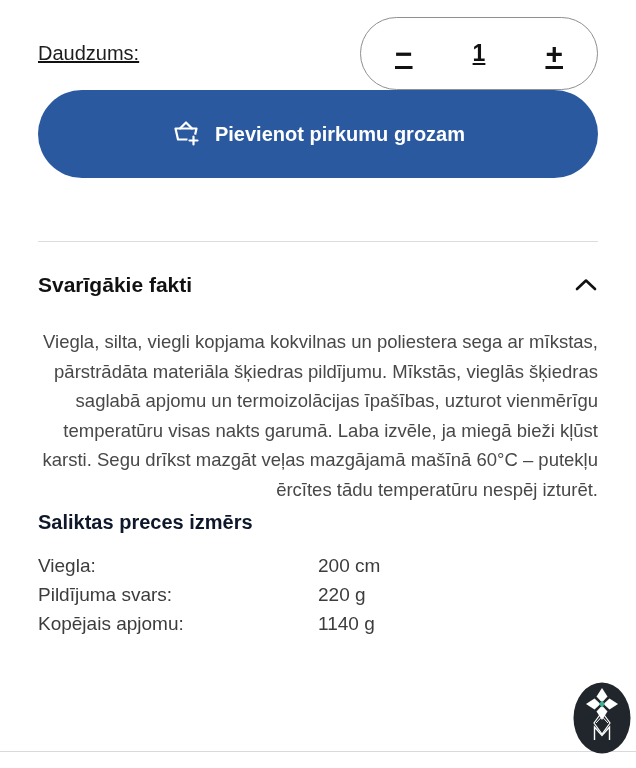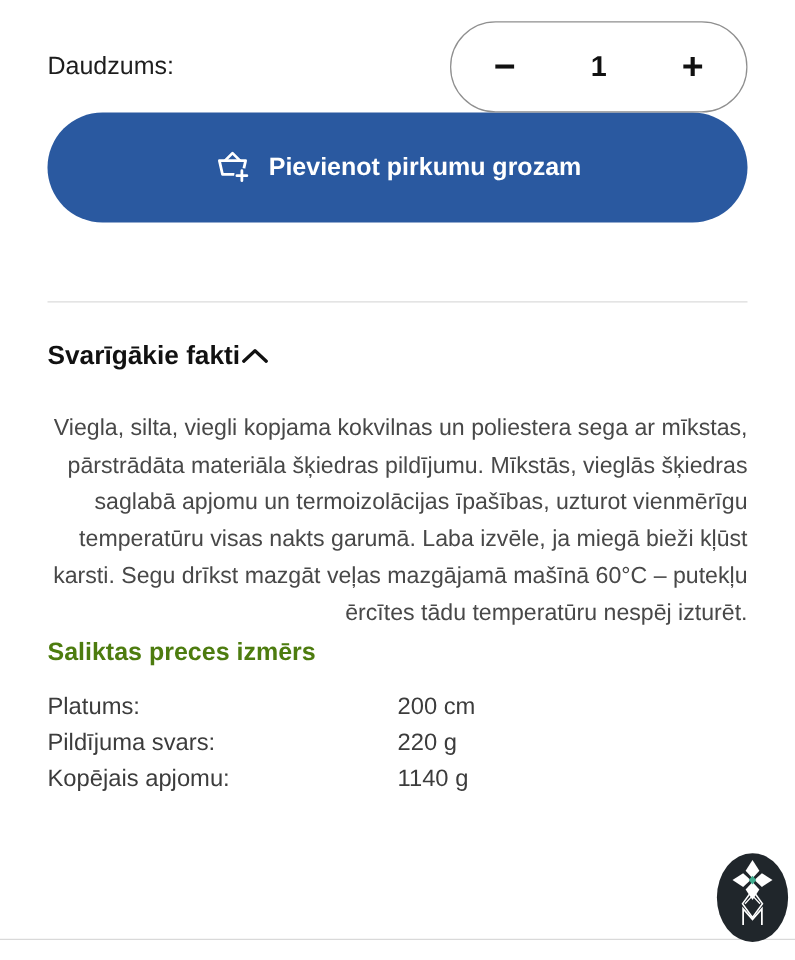--- a/index.html
+++ b/index.html
@@ -14,20 +14,21 @@
   }
   .content { padding: 0 38px; }
 
   
   .qty-row {
     margin-top: 17px;
     height: 73px;
     display: flex;
     align-items: center;
     justify-content: space-between;
+    text-decoration: underline;
   }
   .qty-label { font-size: 20px; color: #1d1d1d; }
   .stepper {
     width: 238px;
     height: 73px;
     border: 1px solid #8f8f8f;
     border-radius: 37px;
     background: #ffffff;
     display: flex;
     align-items: center;
@@ -70,41 +71,42 @@
     margin-top: 63px;
     height: 1px;
     background: #dcdcdc;
   }
 
   
   .facts-header {
     margin-top: 31px;
     display: flex;
     align-items: center;
+    justify-content: space-between;
     cursor: pointer;
   }
   .facts-title { font-size: 21px; font-weight: 700; color: #111; }
   .chevron { width: 24px; height: 20px; }
 
   
   .facts-body {
     margin-top: 30px;
     width: 560px;
     font-size: 18.5px;
     line-height: 29.5px;
     color: #484848;
     text-align: right;
   }
 
   
   .dims-title {
     margin-top: 7px;
     font-size: 20px;
     font-weight: 700;
-    color: #4d7c0f;
+    color: #0f172a;
   }
   .dims-table { margin-top: 17px; }
   .dims-row {
     display: flex;
     line-height: 29px;
     font-size: 19px;
     color: #3c3c3c;
   }
   .dims-label { width: 280px; }
   .dims-value { }
@@ -164,21 +166,21 @@
         </svg>
       </span>
     </div>
 
     <p class="facts-body">Viegla, silta, viegli kopjama kokvilnas un poliestera sega ar mīkstas, pārstrādāta materiāla šķiedras pildījumu. Mīkstās, vieglās šķiedras saglabā apjomu un termoizolācijas īpašības, uzturot vienmērīgu temperatūru visas nakts garumā. Laba izvēle, ja miegā bieži kļūst karsti. Segu drīkst mazgāt veļas mazgājamā mašīnā 60°C – putekļu ērcītes tādu temperatūru nespēj izturēt.</p>
 
     <h3 class="dims-title">Saliktas preces izmērs</h3>
 
     <div class="dims-table">
       <div class="dims-row">
-        <span class="dims-label">Platums:</span>
+        <span class="dims-label">Viegla:</span>
         <span class="dims-value">200 cm</span>
       </div>
       <div class="dims-row">
         <span class="dims-label">Pildījuma svars:</span>
         <span class="dims-value">220 g</span>
       </div>
       <div class="dims-row">
         <span class="dims-label">Kopējais apjomu:</span>
         <span class="dims-value">1140 g</span>
       </div>

